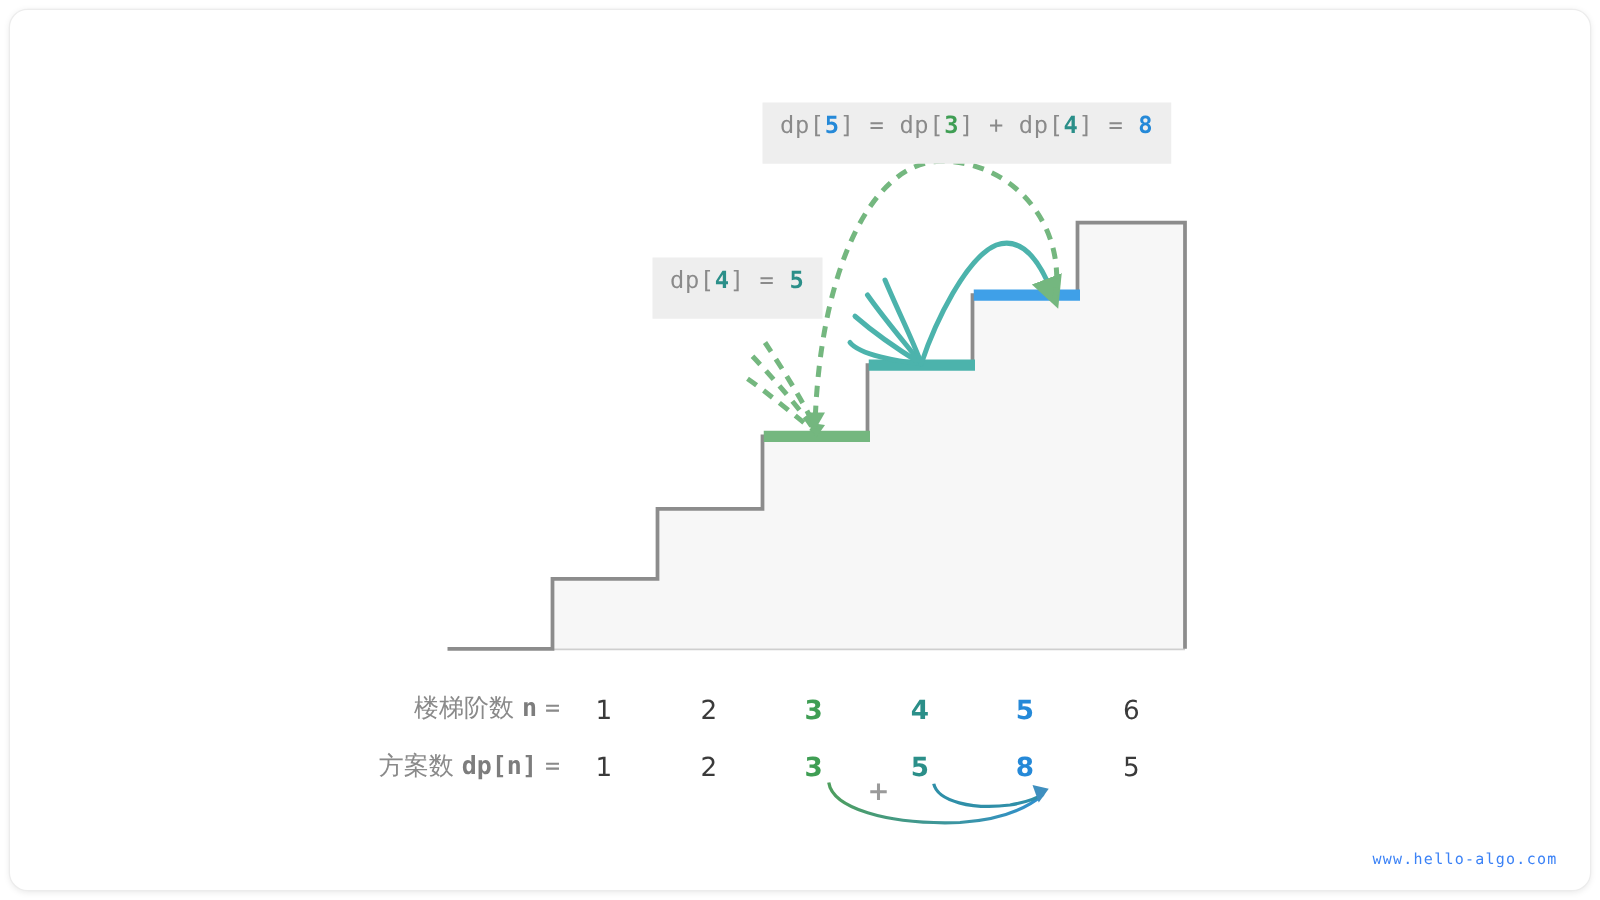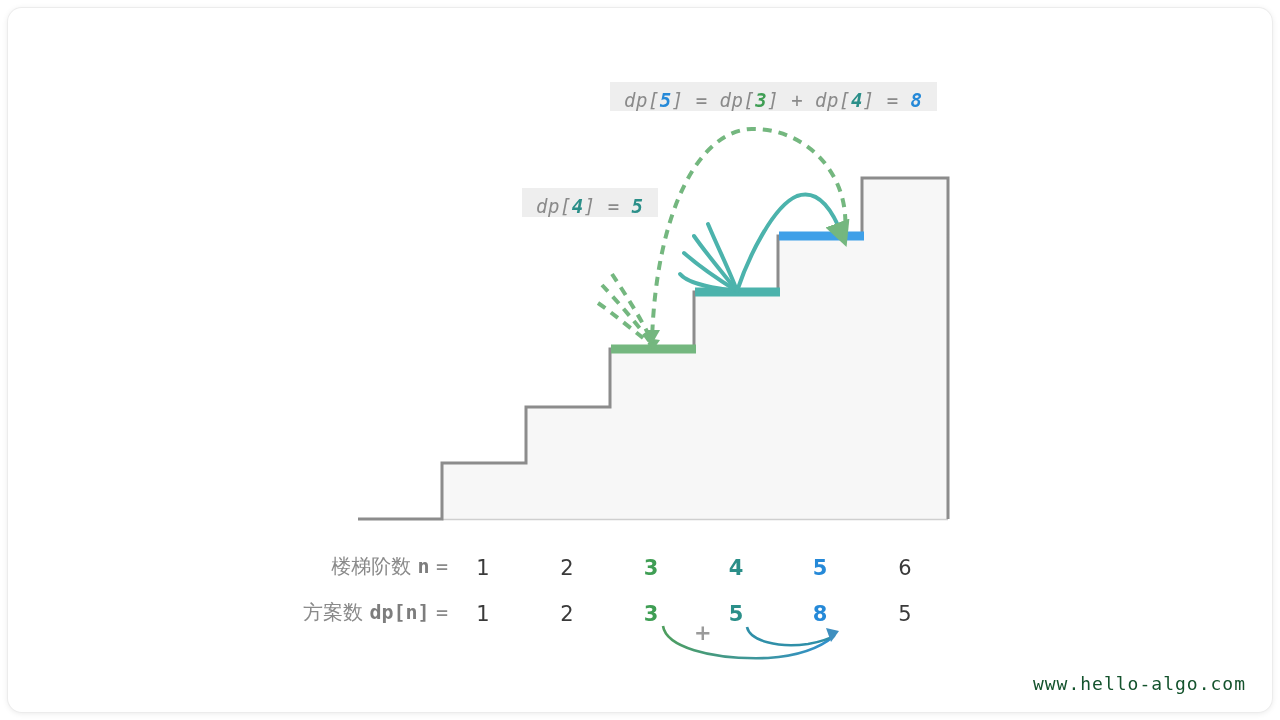--- a/index.html
+++ b/index.html
@@ -32,27 +32,26 @@
     position: absolute;
     left: 0; top: 0;
     width: 1264px;
     height: 704px;
     overflow: visible;
   }
   .lbl-box {
     position: absolute;
     background: #eeeeee;
     border-radius: 0;
-    padding: 7px 14px 0 14px;
+    padding: 7px 14px 20px 14px;
     font-family: "DejaVu Sans Mono", "Liberation Mono", monospace;
     font-size: 19px;
     color: #8a8a8a;
     white-space: nowrap;
     letter-spacing: 0.5px;
-    font-style: italic;
   }
   .lbl-box b { font-weight: bold; }
   .g3 { color: #3f9e54; }
   .g4 { color: #2b8f89; }
   .g5 { color: #2589d8; }
   .row-label {
     position: absolute;
     font-size: 20px;
     color: #8a8a8a;
     white-space: nowrap;
@@ -78,22 +77,22 @@
     position: absolute;
     font-size: 21px;
     font-weight: bold;
     color: #9a9a9a;
   }
   #watermark {
     position: absolute;
     right: 26px;
     bottom: 18px;
     font-family: "DejaVu Sans Mono", "Liberation Mono", monospace;
-    font-size: 18px;
-    color: #14532d;
+    font-size: 12px;
+    color: #3b82f6;
     letter-spacing: 1px;
     text-align: right;
   }
 </style>
 </head>
 <body>
 
 <div id="card">
 <div id="stage">
 
@@ -143,21 +142,21 @@
 
     <path d="M 655,618 C 658,638 700,652 760,650 C 790,648 812,640 826,628" fill="none" stroke="url(#gradBottom)" stroke-width="2.6"></path>
     <path d="M 739,619 C 742,633 770,640 800,636 C 812,634 821,631 827,627" fill="none" stroke="#2f8fa8" stroke-width="2.6"></path>
     <path d="M 818,620 L 831,623 L 823,634 z" fill="#3f8fbf"></path>
   </svg>
 
   <div class="lbl-box" style="left:602px; top:74px;">
     <span>dp[</span><b class="g5">5</b><span>] = dp[</span><b class="g3">3</b><span>] + dp[</span><b class="g4">4</b><span>] = </span><b class="g5">8</b>
   </div>
 
-  <div class="lbl-box" style="left:514px; top:180px;">
+  <div class="lbl-box" style="left:514px; top:198px;">
     <span>dp[</span><b class="g4">4</b><span>] = </span><b class="g4">5</b>
   </div>
 
 
   <div class="row-label" style="left:190px; top:545px; width:250px;">
     <span>楼梯阶数</span>
     <span class="mono bold">n</span>
     <span class="mono">=</span>
   </div>
 

